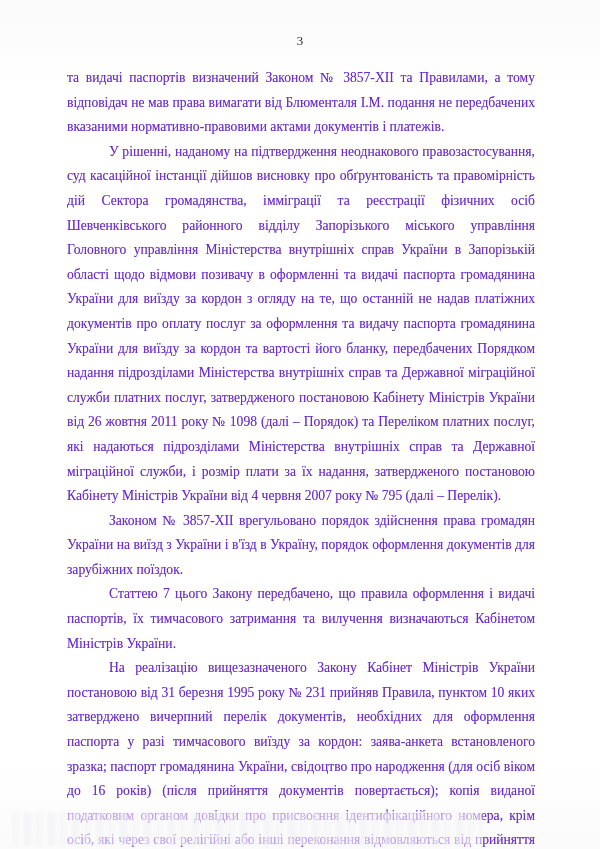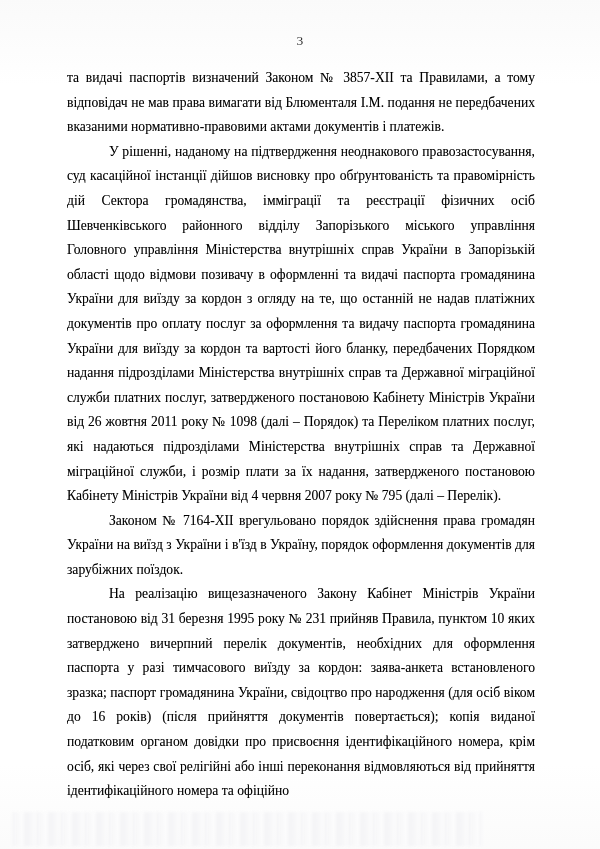--- a/index.html
+++ b/index.html
@@ -62,40 +62,41 @@
     top: 66px;
     width: 468px;
   }
   .para {
     margin: 0;
     text-align: justify;
     text-justify: inter-word;
     font-size: 13.6px;
     line-height: 24.6px;
     text-indent: 42px;
-    color: #000000;
+    color: #6d28d9;
     -webkit-font-smoothing: antialiased;
   }
   .para.no-indent {
     text-indent: 0;
   }
   
   .para { text-shadow: 0 0 0.35px rgba(40,40,40,0.35); }
 </style>
 </head>
 <body>
 
 <div class="page">
 
   <div class="scan-cast"></div>
 
   <div class="page-number">3</div>
 
   <div class="body-text">
     <p class="para no-indent">та видачі паспортів визначений Законом № 3857-XII та Правилами, а тому відповідач не мав права вимагати від Блюменталя І.М. подання не передбачених вказаними нормативно-правовими актами документів і платежів.</p>
     <p class="para">У рішенні, наданому на підтвердження неоднакового правозастосування, суд касаційної інстанції дійшов висновку про обґрунтованість та правомірність дій Сектора громадянства, імміграції та реєстрації фізичних осіб Шевченківського районного відділу Запорізького міського управління Головного управління Міністерства внутрішніх справ України в Запорізькій області щодо відмови позивачу в оформленні та видачі паспорта громадянина України для виїзду за кордон з огляду на те, що останній не надав платіжних документів про оплату послуг за оформлення та видачу паспорта громадянина України для виїзду за кордон та вартості його бланку, передбачених Порядком надання підрозділами Міністерства внутрішніх справ та Державної міграційної служби платних послуг, затвердженого постановою Кабінету Міністрів України від 26 жовтня 2011 року № 1098 (далі – Порядок) та Переліком платних послуг, які надаються підрозділами Міністерства внутрішніх справ та Державної міграційної служби, і розмір плати за їх надання, затвердженого постановою Кабінету Міністрів України від 4 червня 2007 року № 795 (далі – Перелік).</p>
-    <p class="para">Законом № 7164-XII врегульовано порядок здійснення права громадян України на виїзд з України і в'їзд в Україну, порядок оформлення документів для зарубіжних поїздок.</p>
+    <p class="para">Законом № 3857-XII врегульовано порядок здійснення права громадян України на виїзд з України і в'їзд в Україну, порядок оформлення документів для зарубіжних поїздок.</p>
+    <p class="para">Статтею 7 цього Закону передбачено, що правила оформлення і видачі паспортів, їх тимчасового затримання та вилучення визначаються Кабінетом Міністрів України.</p>
     <p class="para">На реалізацію вищезазначеного Закону Кабінет Міністрів України постановою від 31 березня 1995 року № 231 прийняв Правила, пунктом 10 яких затверджено вичерпний перелік документів, необхідних для оформлення паспорта у разі тимчасового виїзду за кордон: заява-анкета встановленого зразка; паспорт громадянина України, свідоцтво про народження (для осіб віком до 16 років) (після прийняття документів повертається); копія виданої податковим органом довідки про присвоєння ідентифікаційного номера, крім осіб, які через свої релігійні або інші переконання відмовляються від прийняття ідентифікаційного номера та офіційно</p>
   </div>
 
   <div class="scan-artifact"></div>
 
 </div>
 
 </body></html>

